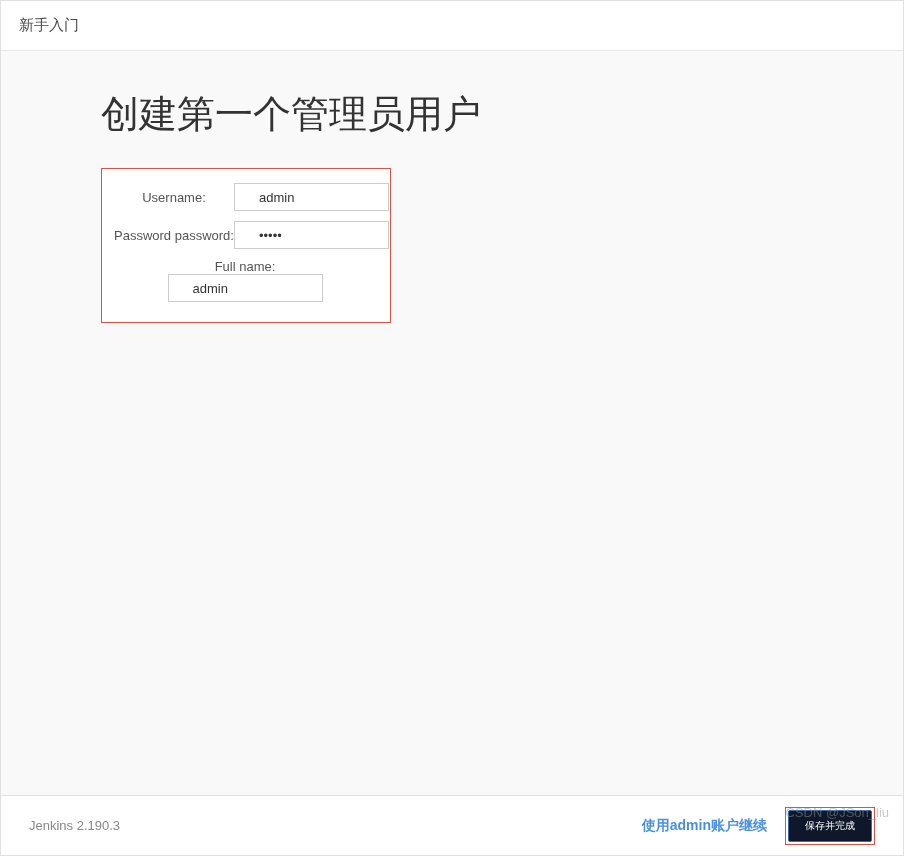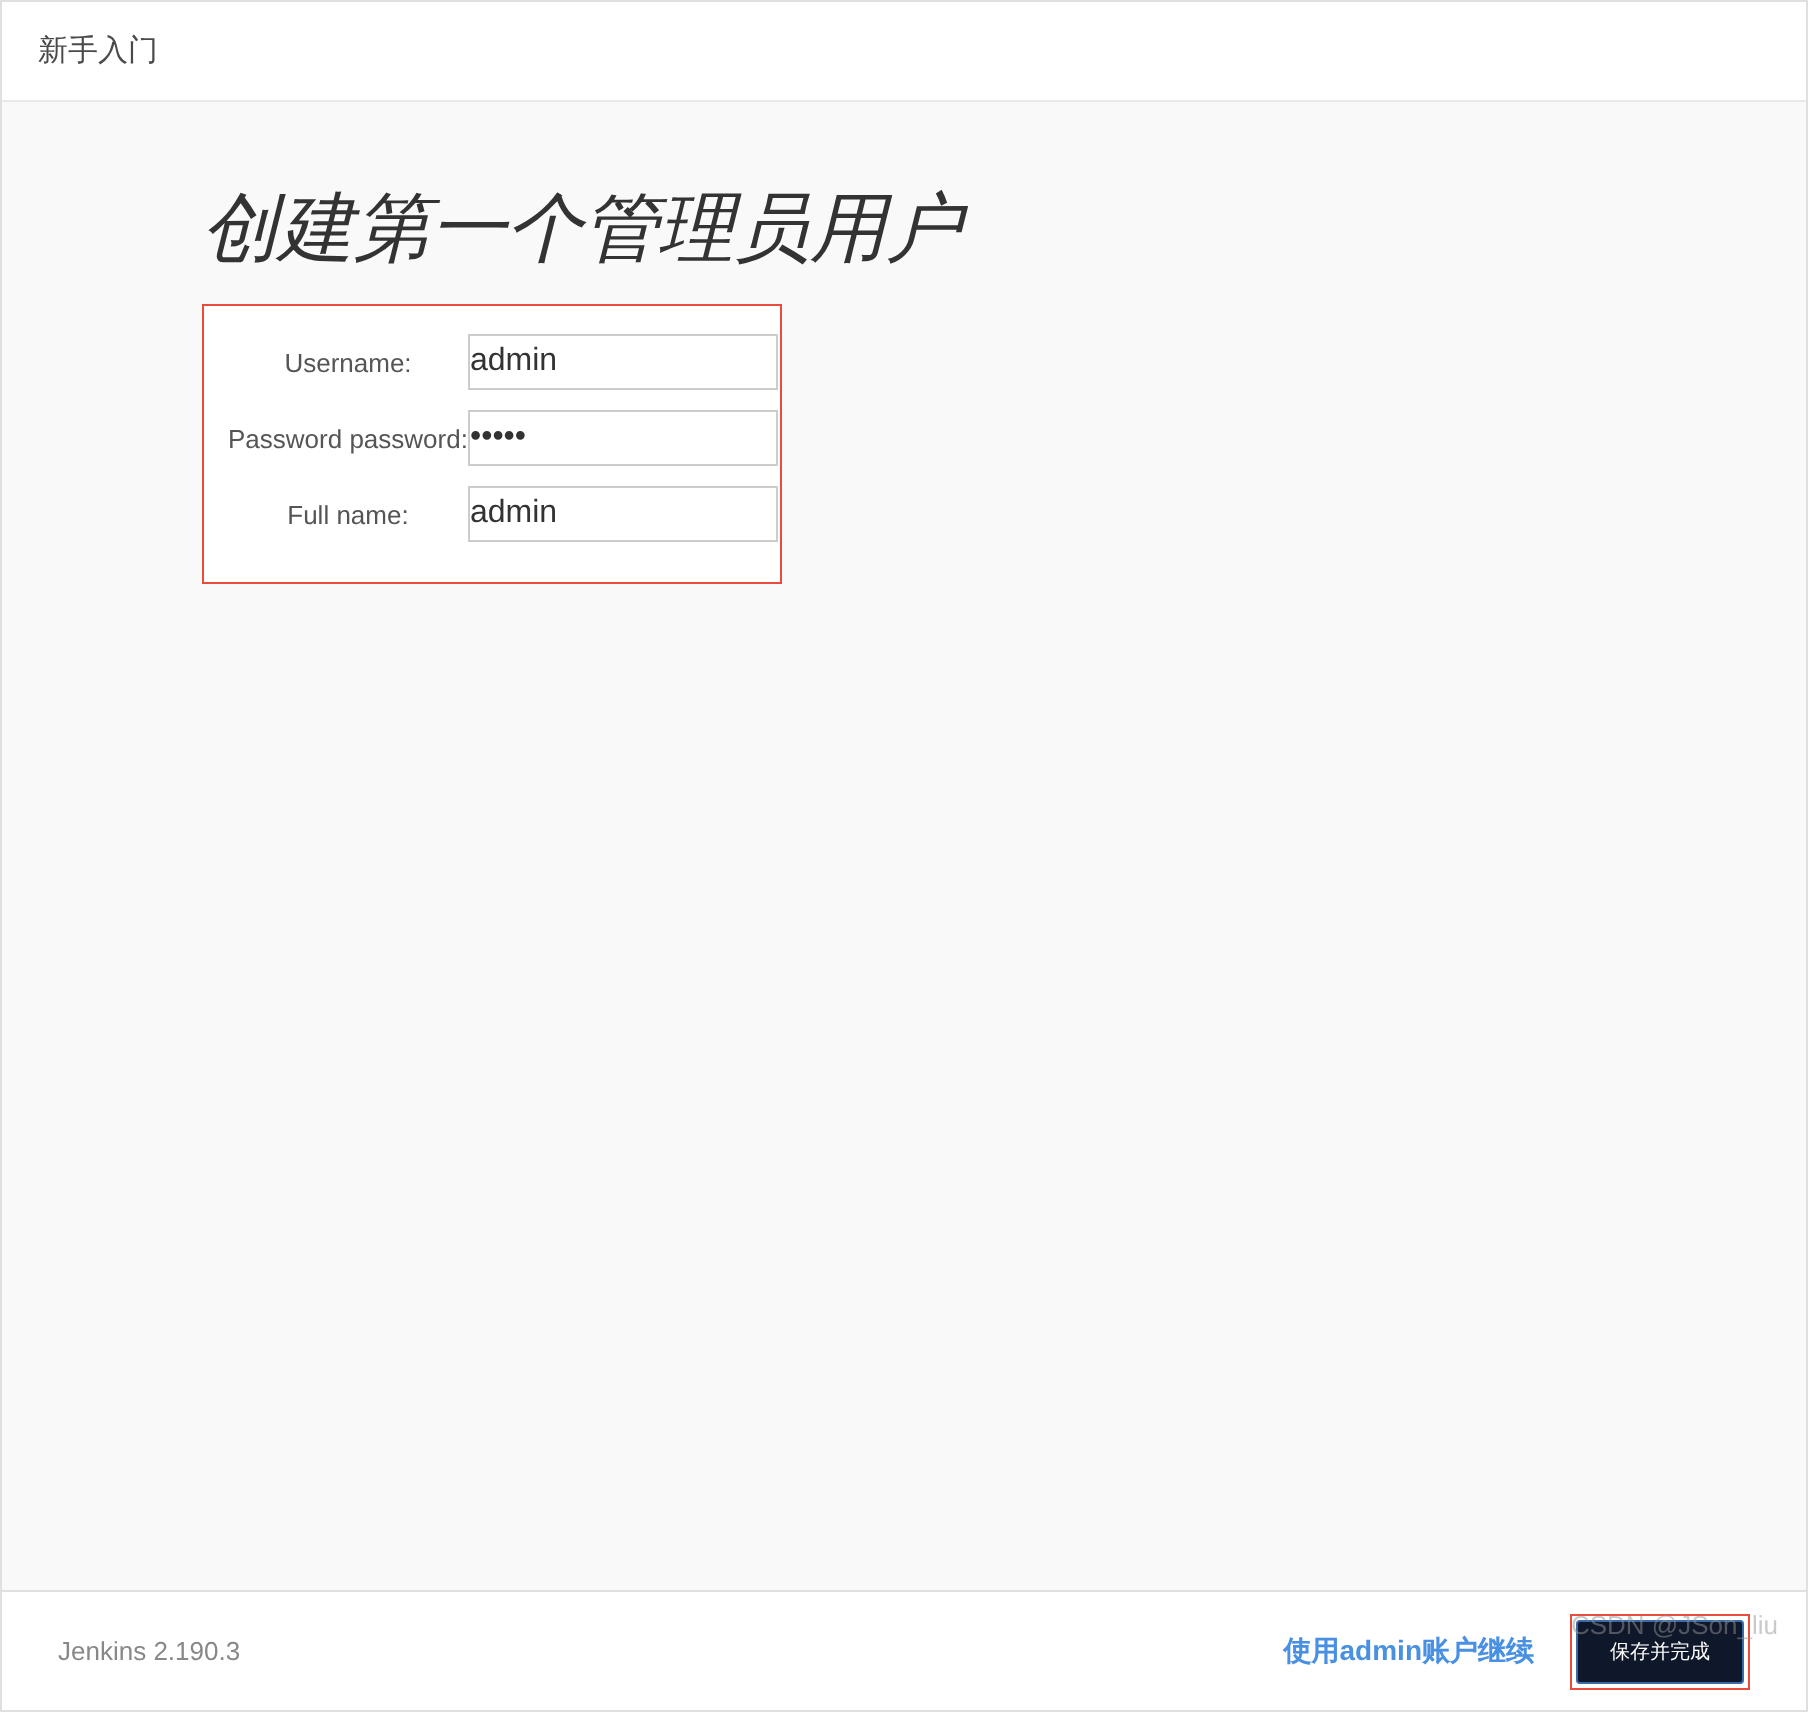--- a/index.html
+++ b/index.html
@@ -41,51 +41,51 @@
     .main {
       flex: 1;
       background: #f9f9f9;
       padding: 30px 0 0 100px;
       position: relative;
     }
     .page-title {
       font-size: 38px;
       font-weight: 300;
       color: #333;
-      margin-bottom: 12px;
+      margin-bottom: 28px;
       margin-top: 8px;
-      font-style: italic;
     }
     .form-box {
       border: 1px solid #e74c3c;
       background: #fff;
       width: 290px;
       padding: 14px 14px 20px 12px;
     }
     .form-row {
       display: flex;
       align-items: center;
       margin-bottom: 10px;
     }
     .form-row:last-child {
       margin-bottom: 0;
+      flex-direction: column;
     }
     .form-label {
       width: 120px;
       font-size: 13px;
       color: #555;
       text-align: center;
       flex-shrink: 0;
     }
     .form-input {
       width: 155px;
       height: 28px;
       border: 1px solid #ccc;
-      padding: 2px 0;
-      font-size: 16px;
+      padding: 2px 24px;
+      font-size: 13px;
       color: #333;
     }
     .footer {
       height: 60px;
       border-top: 1px solid #e0e0e0;
       background: #fff;
       display: flex;
       align-items: center;
       padding: 0 28px;
     }

